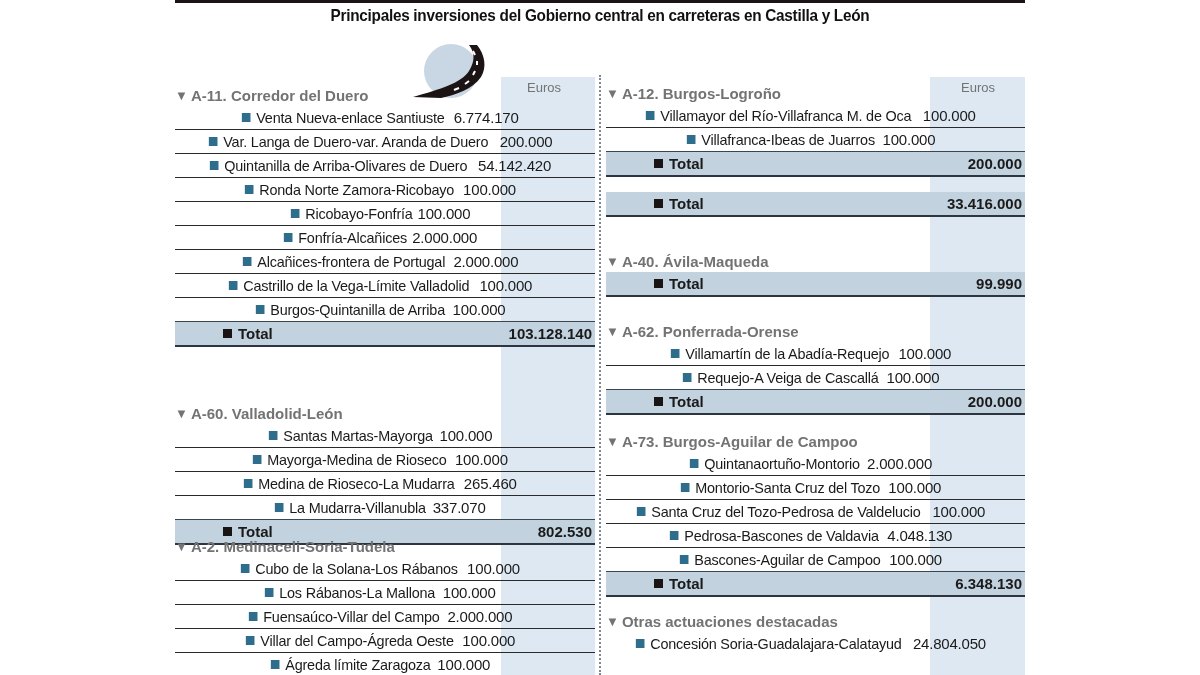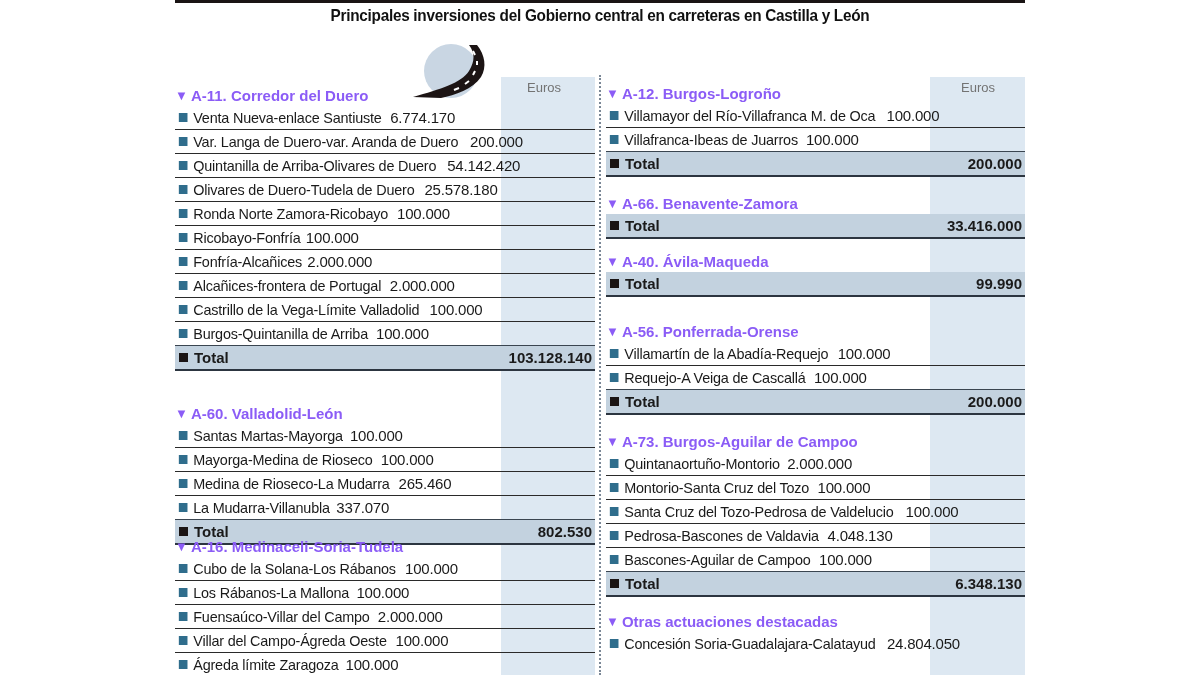--- a/index.html
+++ b/index.html
@@ -13,29 +13,29 @@
     .panel.right { left: 606px; width: 419px; }
     .valcol { position: absolute; top: 77px; bottom: 0; background: #dde8f2; }
     .panel.left .valcol { left: 326px; width: 94px; height: 598px; }
     .panel.right .valcol { left: 324px; width: 95px; height: 598px; }
     .road-icon { position: absolute; left: 236px; top: 43px; width: 80px; height: 56px; }
     .euros { position: absolute; font-size: 13px; color: #737373; }
     .panel.left .euros { left: 352px; top: 80px; }
     .panel.right .euros { left: 355px; top: 80px; }
     .sep { position: absolute; left: 599px; top: 75px; width: 0; height: 600px; border-left: 2px dotted #7a8796; }
     .section { position: absolute; left: 0; width: 100%; }
-    .sec-head { height: 22px; line-height: 24px; font-weight: bold; font-size: 15px; color: #8b5cf6; position: relative; white-space: nowrap; }
+    .sec-head { height: 22px; line-height: 24px; font-weight: bold; font-size: 15px; color: #737373; position: relative; white-space: nowrap; }
     .tri { display: inline-block; font-size: 13px; margin-right: 3px; position: relative; top: -1px; }
-    .row { position: relative; height: 23px; line-height: 23px; font-size: 15px; display: flex; justify-content: flex-start; border-bottom: 1px solid #2a2a2a; white-space: nowrap; }
+    .row { position: relative; height: 23px; line-height: 23px; font-size: 15px; display: flex; justify-content: center; border-bottom: 1px solid #2a2a2a; white-space: nowrap; }
     .row.last { border-bottom: 1.5px solid #3a4550; }
     .row .label { padding-left: 4px; display: flex; align-items: center; letter-spacing: -0.2px; transform: scaleX(0.96); transform-origin: left; }
     .bullet { display: inline-block; width: 9px; height: 9px; background: #2f6d8c; margin-right: 6px; }
     .row .val { padding-right: 13px; letter-spacing: -0.2px; }
     .total { position: relative; height: 23px; line-height: 23px; font-size: 15px; font-weight: bold; display: flex; justify-content: space-between; background: #c3d2df; border-bottom: 2px solid #2c3540; white-space: nowrap; }
-    .total .label { padding-left: 4px; display: flex; align-items: center; }
+    .total .label { padding-left: 4px; display: flex; align-items: center; margin-left: 44px; }
     .bullet.black { background: #1a1414; }
     .total .val { padding-right: 3px; }
   </style>
 </head>
 <body>
 
 <div class="topbar"></div>
 <div class="title">Principales inversiones del Gobierno central en carreteras en Castilla y León</div>
 
 <div class="panel left">
@@ -66,27 +66,20 @@
     <div class="row">
         <span class="label">
           <span class="bullet"></span>
           <span>Quintanilla de Arriba-Olivares de Duero</span>
         </span>
         <span class="val">54.142.420</span>
       </div>
     <div class="row">
         <span class="label">
           <span class="bullet"></span>
-          <span>Olivares de Duero-Tudela de Duero</span>
-        </span>
-        <span class="val">25.578.180</span>
-      </div>
-    <div class="row">
-        <span class="label">
-          <span class="bullet"></span>
           <span>Ronda Norte Zamora-Ricobayo</span>
         </span>
         <span class="val">100.000</span>
       </div>
     <div class="row">
         <span class="label">
           <span class="bullet"></span>
           <span>Ricobayo-Fonfría</span>
         </span>
         <span class="val">100.000</span>
@@ -161,21 +154,21 @@
     <div class="total">
         <span class="label">
           <span class="bullet black"></span>
           <span>Total</span>
         </span>
         <span class="val">802.530</span>
       </div>
   </div>
 
   <div class="section" style="top:535px;">
-    <div class="sec-head"><span class="tri">▼</span><span>A-16. Medinaceli-Soria-Tudela</span></div>
+    <div class="sec-head"><span class="tri">▼</span><span>A-2. Medinaceli-Soria-Tudela</span></div>
     <div class="row">
         <span class="label">
           <span class="bullet"></span>
           <span>Cubo de la Solana-Los Rábanos</span>
         </span>
         <span class="val">100.000</span>
       </div>
     <div class="row">
         <span class="label">
           <span class="bullet"></span>
@@ -232,21 +225,20 @@
     <div class="total">
         <span class="label">
           <span class="bullet black"></span>
           <span>Total</span>
         </span>
         <span class="val">200.000</span>
       </div>
   </div>
 
   <div class="section" style="top:192px;">
-    <div class="sec-head"><span class="tri">▼</span><span>A-66. Benavente-Zamora</span></div>
     <div class="total">
         <span class="label">
           <span class="bullet black"></span>
           <span>Total</span>
         </span>
         <span class="val">33.416.000</span>
       </div>
   </div>
 
   <div class="section" style="top:250px;">
@@ -254,21 +246,21 @@
     <div class="total">
         <span class="label">
           <span class="bullet black"></span>
           <span>Total</span>
         </span>
         <span class="val">99.990</span>
       </div>
   </div>
 
   <div class="section" style="top:320px;">
-    <div class="sec-head"><span class="tri">▼</span><span>A-56. Ponferrada-Orense</span></div>
+    <div class="sec-head"><span class="tri">▼</span><span>A-62. Ponferrada-Orense</span></div>
     <div class="row">
         <span class="label">
           <span class="bullet"></span>
           <span>Villamartín de la Abadía-Requejo</span>
         </span>
         <span class="val">100.000</span>
       </div>
     <div class="row last">
         <span class="label">
           <span class="bullet"></span>

